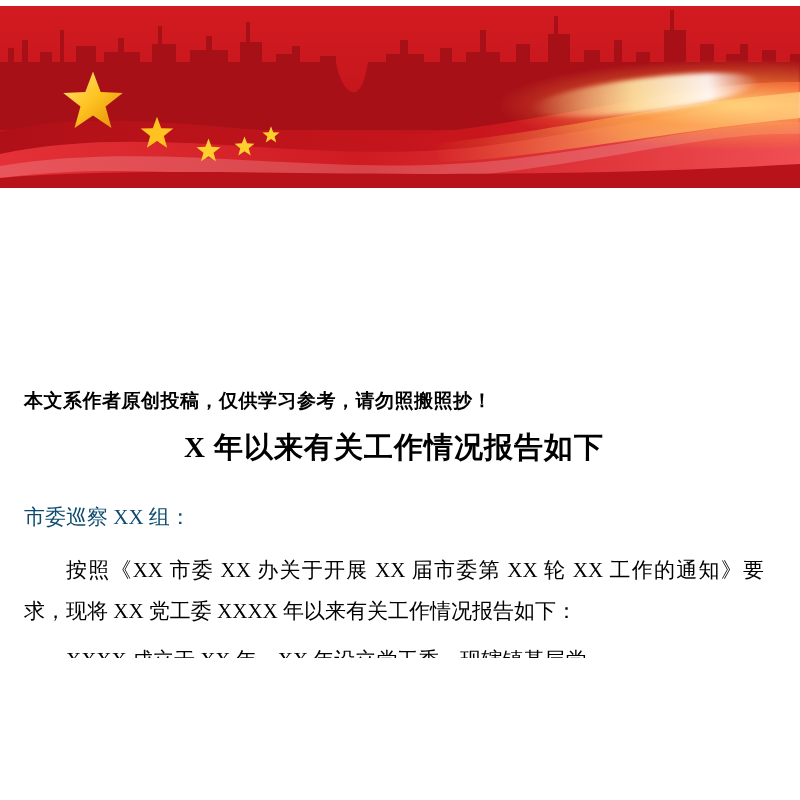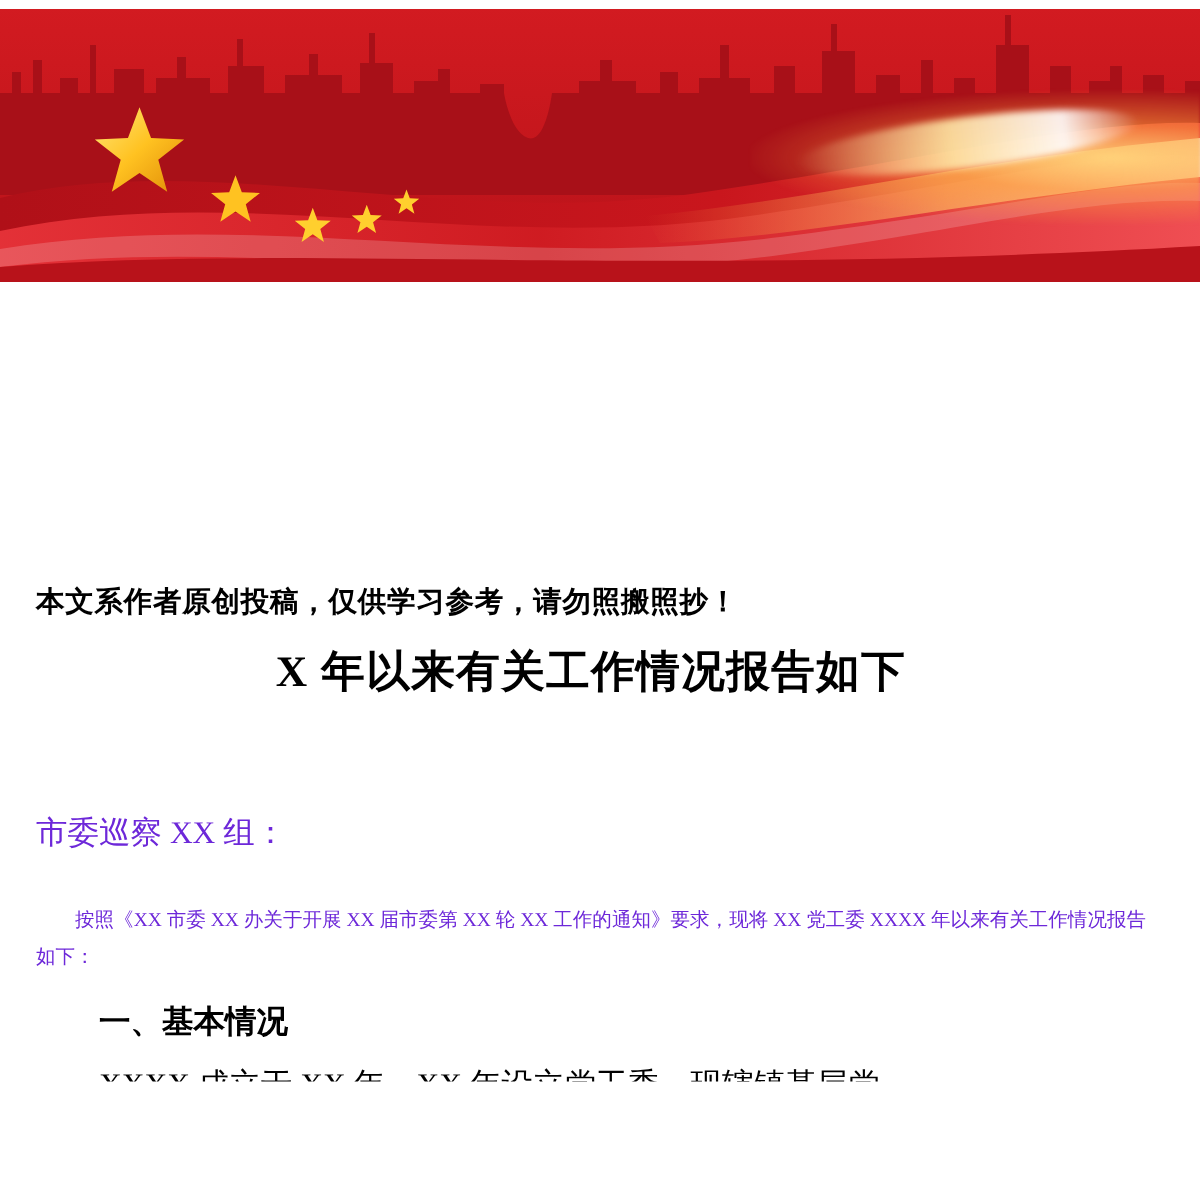--- a/index.html
+++ b/index.html
@@ -110,29 +110,29 @@
   }
   .doc-title {
     margin-top: 14px;
     text-align: center;
     font-size: 29px;
     font-weight: bold;
     letter-spacing: 1px;
     color: #000;
   }
   .salutation {
-    margin-top: 68px;
-    font-size: 21px;
-    color: #6d28d9;
+    margin-top: 30px;
+    font-size: 21px;
+    color: #0c4a6e;
     line-height: 1.9;
   }
   .para {
-    margin-top: 24px;
-    font-size: 13px;
-    color: #6d28d9;
+    margin-top: 12px;
+    font-size: 21px;
+    color: #000000;
     line-height: 1.95;
     text-align: justify;
     text-indent: 2em;
   }
   .heading {
     margin-top: 16px;
     font-size: 21px;
     font-weight: bold;
     color: #000;
     text-indent: 2em;
@@ -237,21 +237,20 @@
   </div>
 
   <div class="banner-bottom-edge"></div>
 </div>
 
 <div class="doc">
   <div class="notice">本文系作者原创投稿，仅供学习参考，请勿照搬照抄！</div>
   <div class="doc-title">X 年以来有关工作情况报告如下</div>
   <div class="salutation">市委巡察 XX 组：</div>
   <div class="para">按照《XX 市委 XX 办关于开展 XX 届市委第 XX 轮 XX 工作的通知》要求，现将 XX 党工委 XXXX 年以来有关工作情况报告如下：</div>
-  <div class="heading">一、基本情况</div>
   <div class="para-clip">XXXX 成立于 XX 年，XX 年设立党工委，现辖镇基层党</div>
 </div>
 
 <div class="wm-group">
   
   
 
   
   
 

